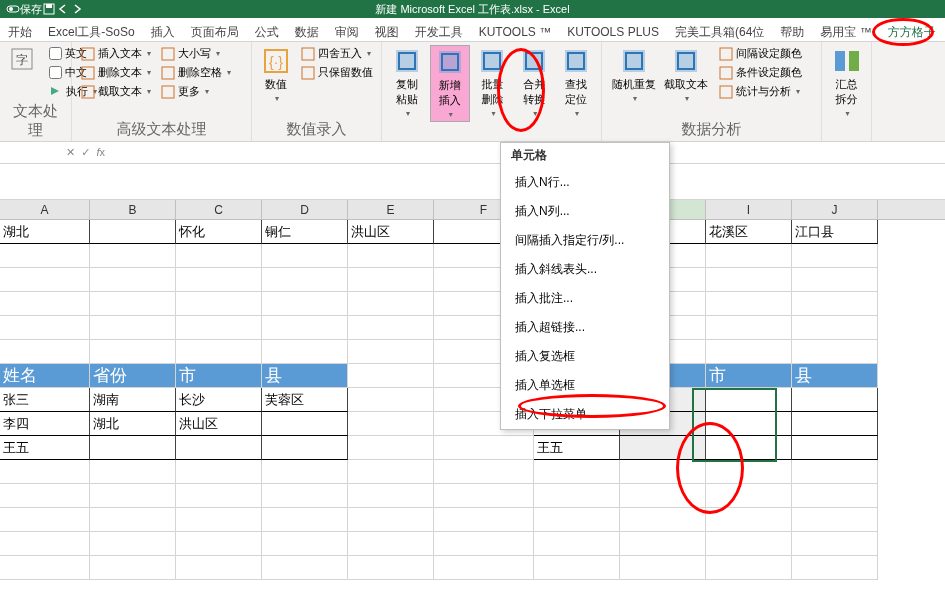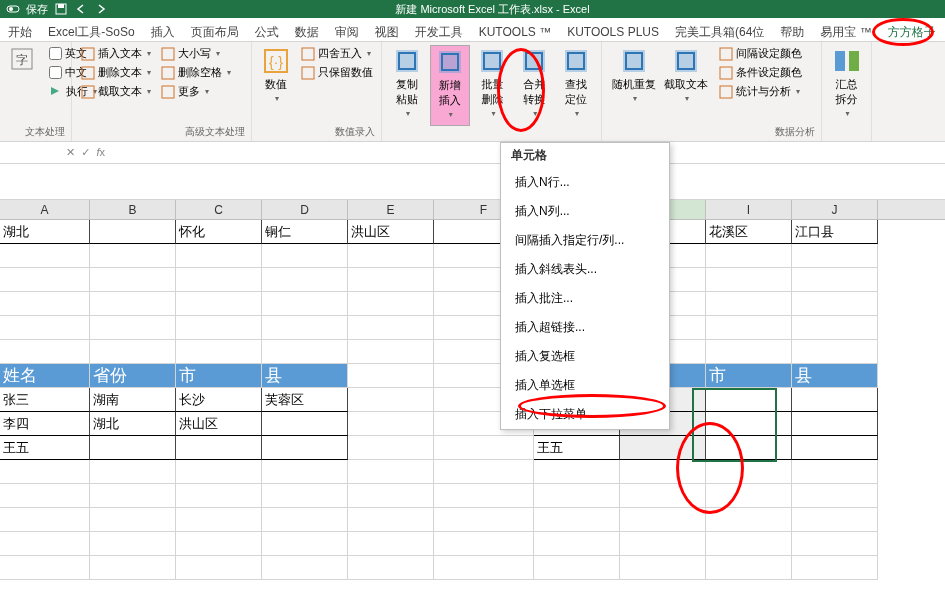--- a/index.html
+++ b/index.html
@@ -1,30 +1,30 @@
 <!DOCTYPE html>
 <html><head>
 <meta charset="utf-8">
 <style>
 * { box-sizing: border-box; margin: 0; padding: 0; }
 body { font-family: "Microsoft YaHei", Arial, sans-serif; font-size: 11px; background: #fff; overflow: hidden; width: 945px; height: 601px; position: relative; }
 
 .titlebar { background: #217346; color: #fff; height: 18px; display: flex; align-items: center; font-size: 11px; padding: 0 6px; }
-.titlebar .left { display: flex; gap: 6px; align-items: center; }
-.titlebar .title { position: absolute; left: 50%; transform: translateX(-50%); margin-left: 20px; }
+.titlebar .left { display: flex; gap: 0; align-items: center; }
+.titlebar .title { position: absolute; left: 50%; transform: translateX(-50%); }
 .qat-icon { width: 14px; height: 14px; display: inline-flex; align-items: center; justify-content: center; }
 
 .tabs { display: flex; background: #fff; border-bottom: 1px solid #d4d4d4; height: 24px; align-items: stretch; font-size: 12px; }
 .tab { padding: 14px 8px; cursor: pointer; color: #444; white-space: nowrap; display: flex; align-items: center; }
 .tab.active { color: #217346; }
 
 .ribbon { background: #f3f2f1; height: 100px; display: flex; border-bottom: 1px solid #d4d4d4; }
 .rgroup { border-right: 1px solid #e1dfdd; padding: 3px 6px 0 6px; display: flex; flex-direction: column; }
 .rgroup-body { flex: 1; display: flex; gap: 4px; }
-.rgroup-label { text-align: right; font-size: 10px; color: #666; padding: 2px 0; }
+.rgroup-label { text-align: center; font-size: 15px; color: #666; padding: 2px 0; }
 .rcol { display: flex; flex-direction: column; gap: 2px; }
 .rbtn-sm { display: flex; align-items: center; gap: 3px; padding: 1px 3px; font-size: 11px; cursor: pointer; white-space: nowrap; }
 .rbtn-sm .ic { width: 14px; height: 14px; display: inline-block; }
 .rbtn-big { display: flex; flex-direction: column; align-items: center; gap: 2px; padding: 2px 4px; cursor: pointer; font-size: 11px; text-align: center; }
 .rbtn-big .ic { width: 28px; height: 28px; }
 .rbtn-big.highlighted { background: #f9a8d4; border: 1px solid #aaa; }
 .dd::after { content: "▾"; font-size: 8px; color: #666; margin-left: 2px; }
 
 .formula-bar { display: flex; height: 22px; border-bottom: 1px solid #d4d4d4; align-items: center; }
 .namebox { width: 60px; border-right: 1px solid #d4d4d4; padding: 0 4px; font-size: 11px; }

